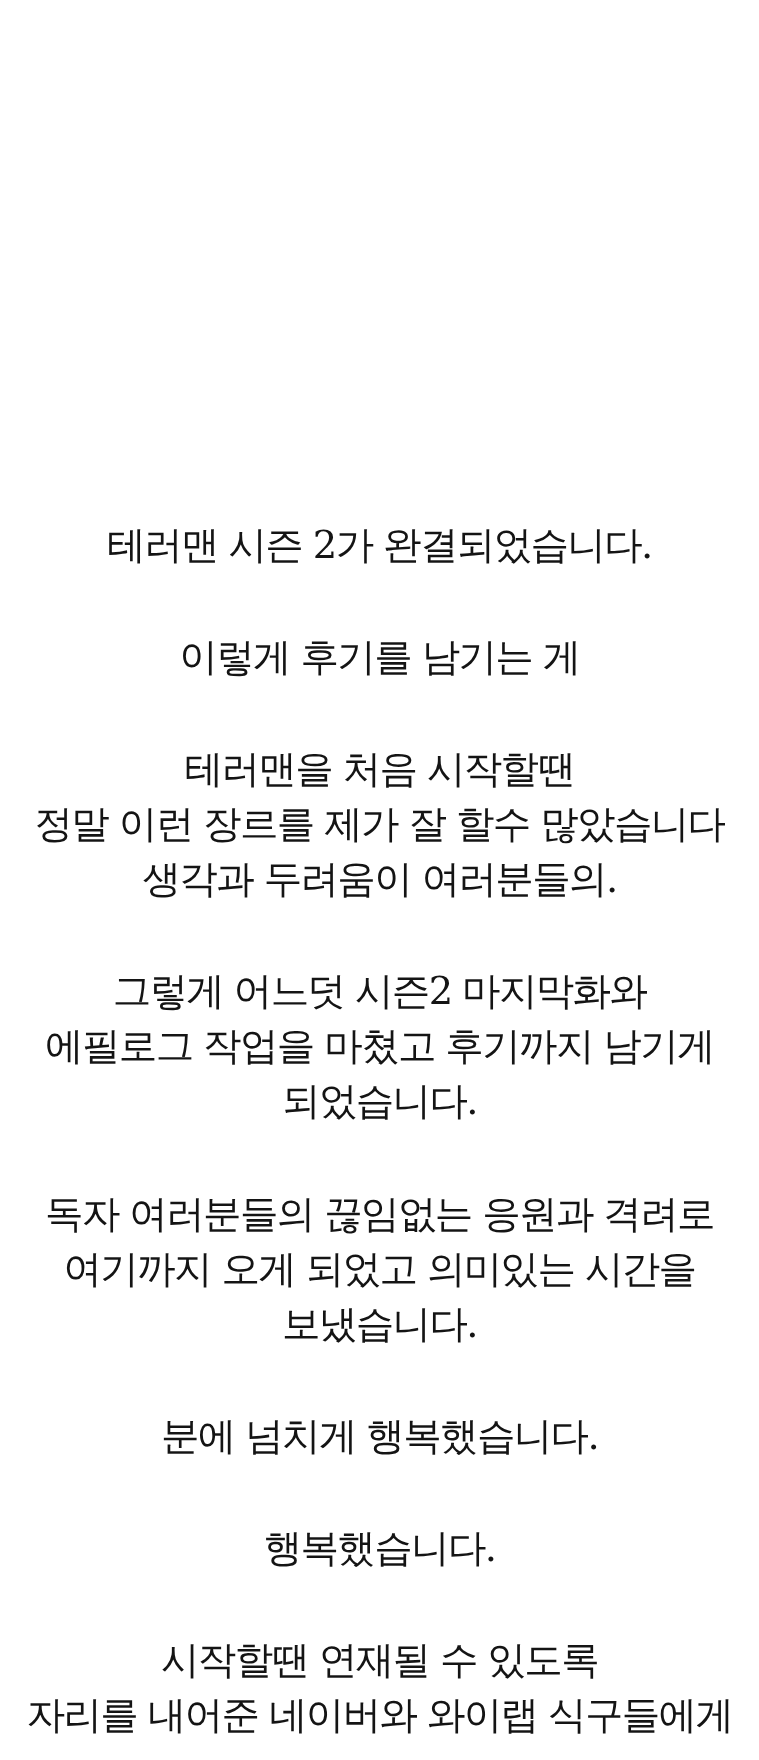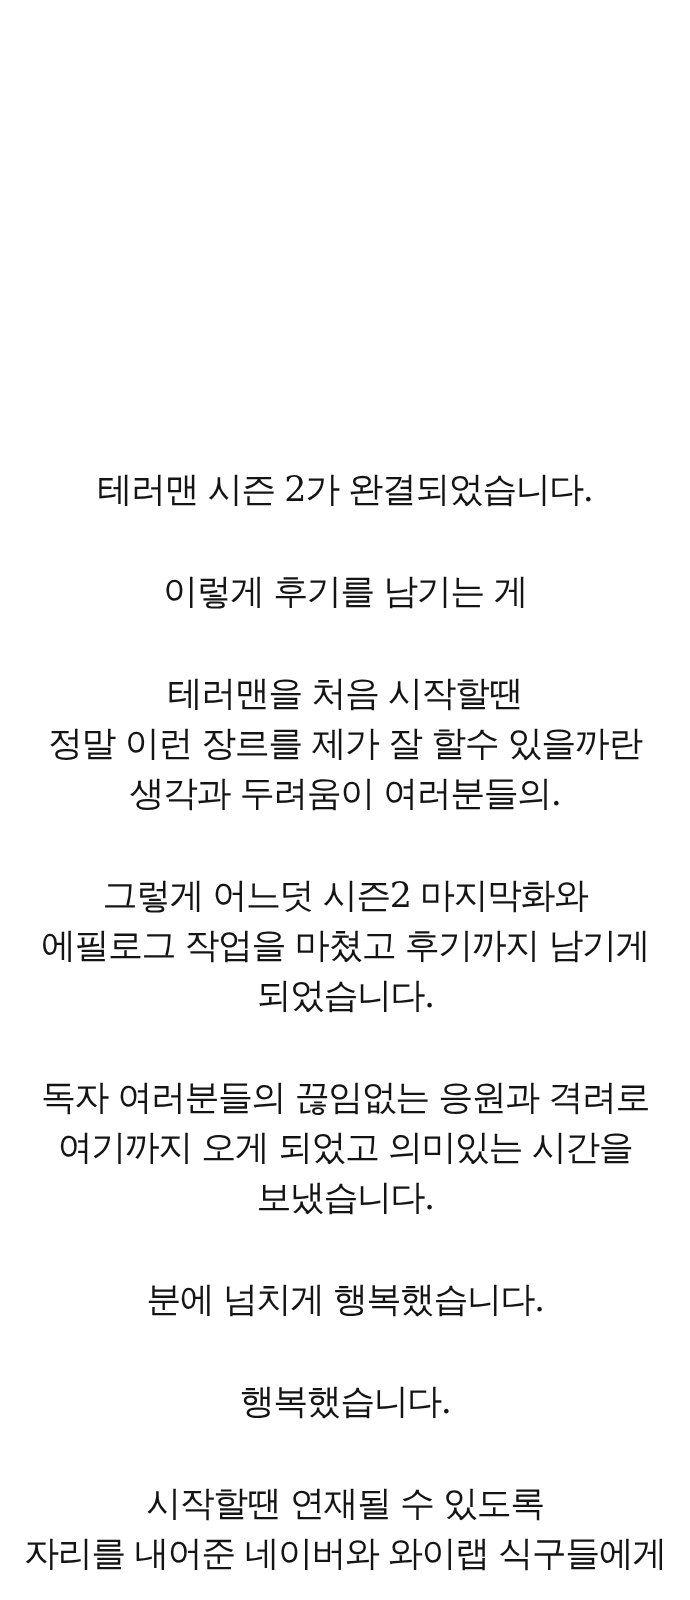--- a/index.html
+++ b/index.html
@@ -22,21 +22,21 @@
     padding-top: 460px;
   }
   .epilogue {
     font-family: "DejaVu Serif", "Liberation Serif", serif;
     font-size: 35px;
     color: #141414;
     text-align: center;
     letter-spacing: -1.5px;
   }
   .para {
-    margin: 4px;
+    margin: 11px;
   }
   .para + .para {
     margin-top: 52px;
   }
   .line {
     line-height: 50px;
     white-space: nowrap;
   }
 </style>
 </head>
@@ -48,21 +48,21 @@
     <div class="para">
       <div class="line">테러맨 시즌 2가 완결되었습니다.</div>
     </div>
 
     <div class="para">
       <div class="line">이렇게 후기를 남기는 게</div>
     </div>
 
     <div class="para">
       <div class="line">테러맨을 처음 시작할땐</div>
-      <div class="line">정말 이런 장르를 제가 잘 할수 있을까란</div>
+      <div class="line">정말 이런 장르를 제가 잘 할수 많았습니다</div>
       <div class="line">생각과 두려움이 여러분들의.</div>
     </div>
 
     <div class="para">
       <div class="line">그렇게 어느덧 시즌2 마지막화와</div>
       <div class="line">에필로그 작업을 마쳤고 후기까지 남기게</div>
       <div class="line">되었습니다.</div>
     </div>
 
     <div class="para">

